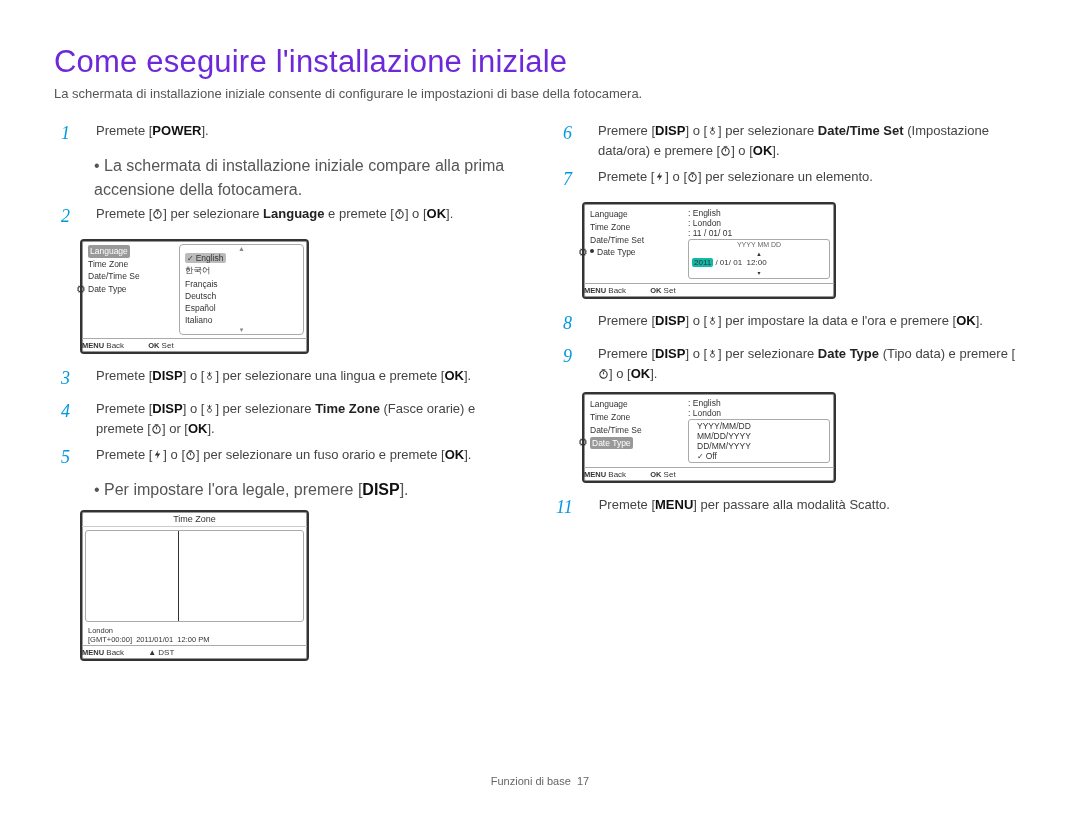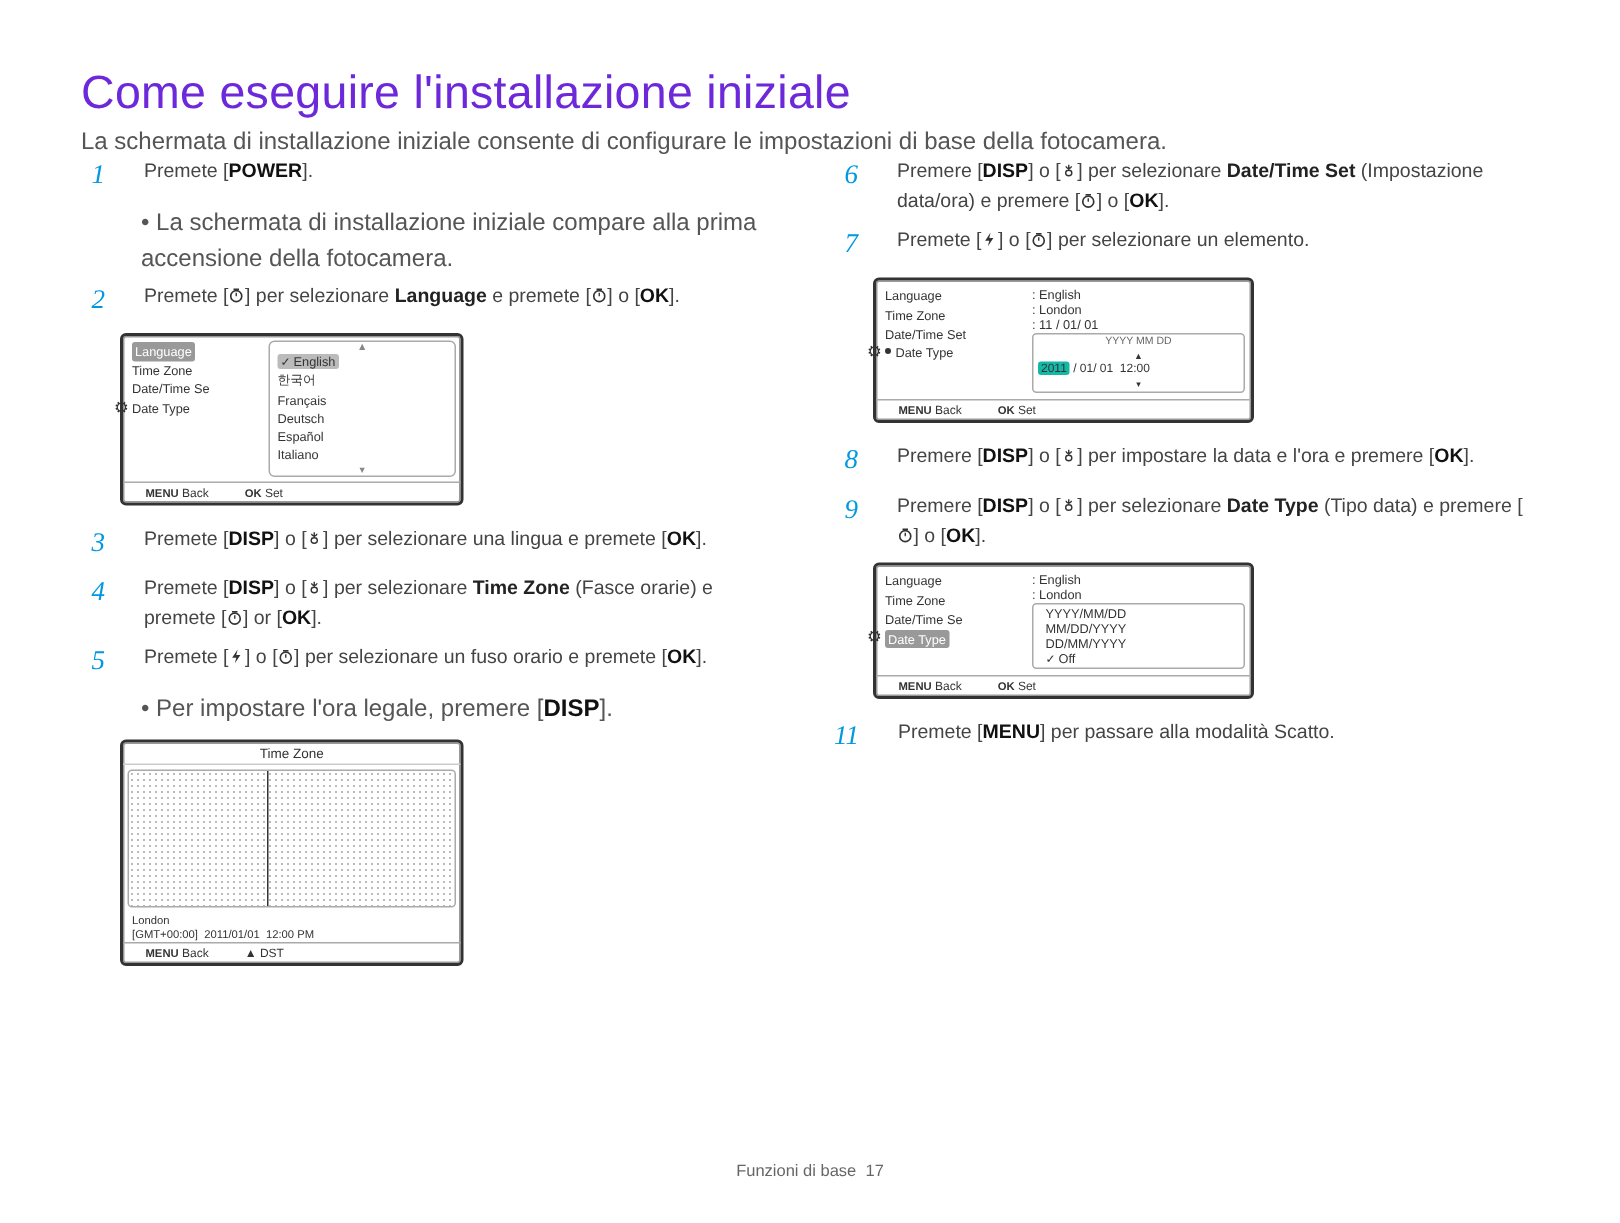--- a/index.html
+++ b/index.html
@@ -1,19 +1,19 @@
 <!DOCTYPE html>
 <html><head>
 <meta charset="utf-8">
 <style>
   html,body{margin:0;padding:0;background:#fff;}
   body{font-family:Arial,Helvetica,sans-serif;color:#333;font-size:13px;width:1080px;height:815px;position:relative;overflow:hidden;}
   .page{padding:44px 54px 32px 54px;box-sizing:border-box;height:100%;position:relative;}
   h1{color:#6d28d9;font-weight:300;font-size:31px;margin:0 0 6px 0;letter-spacing:0.2px;}
-  .subtitle{color:#555;font-size:16px;}
+  .subtitle{color:#555;font-size:13px;margin-bottom:20px;}
   .columns{display:flex;gap:32px;}
   .col{flex:1;min-width:0;}
   .step{display:flex;gap:10px;margin-bottom:6px;line-height:1.55;}
   .step-num{color:#0099e0;font-size:18px;font-style:italic;font-family:Georgia,serif;min-width:16px;text-align:right;margin-top:-1px;}
   .step-body{flex:1;color:#444;margin-left:16px;}
   .bold{font-weight:700;color:#222;}
   .btn-label{font-weight:700;color:#111;}
   .bullet{margin-left:40px;color:#555;font-size:16px;line-height:1.5;}
   .bullet::before{content:"• ";}
   .sym{display:inline-block;width:11px;height:11px;vertical-align:-1px;}
@@ -21,21 +21,21 @@
   
   .shot{background:#fff;border:2px solid #333;border-radius:4px;margin:8px 0 12px 26px;position:relative;box-shadow:0 0 0 1px #999 inset;}
   .shot-tab{display:flex;}
   .shot-left{width:86px;font-size:8.5px;padding:4px 2px 4px 6px;line-height:1.5;color:#333;position:relative;}
   .shot-left .sel{background:#999;color:#fff;padding:0 2px;border-radius:2px;display:inline-block;}
   .shot-left .gear{position:absolute;left:-6px;top:40px;font-size:11px;}
   .shot-right{flex:1;border:1px solid #aaa;border-radius:4px;margin:3px;font-size:8.5px;padding:0 3px;position:relative;}
   .shot-right .row{padding:1px 2px;white-space:nowrap;}
   .shot-right .sel{background:#bbb;border-radius:2px;padding:0 2px;}
   .check::before{content:"✓";margin-right:2px;font-size:8px;}
-  .shot-footer{border-top:1px solid #aaa;padding:2px 15px;font-size:8px;color:#333;display:flex;gap:24px;}
+  .shot-footer{border-top:1px solid #aaa;padding:2px 0;font-size:8px;color:#333;display:flex;gap:24px;}
   .shot-footer b{font-size:7.5px;}
   .mapshot{width:225px;}
   .map-area{height:90px;margin:3px;border:1px solid #aaa;border-radius:3px;position:relative;background:
     radial-gradient(#bbb 0.5px,transparent 0.5px) 0 0/4px 4px,
     #fff;}
   .map-info{font-size:7.5px;padding:1px 6px;color:#333;}
   .footer-page{position:absolute;bottom:28px;left:0;right:0;text-align:center;font-size:11px;color:#666;}
   .spaced-top{margin-top:2px;}
 </style>
 </head>

